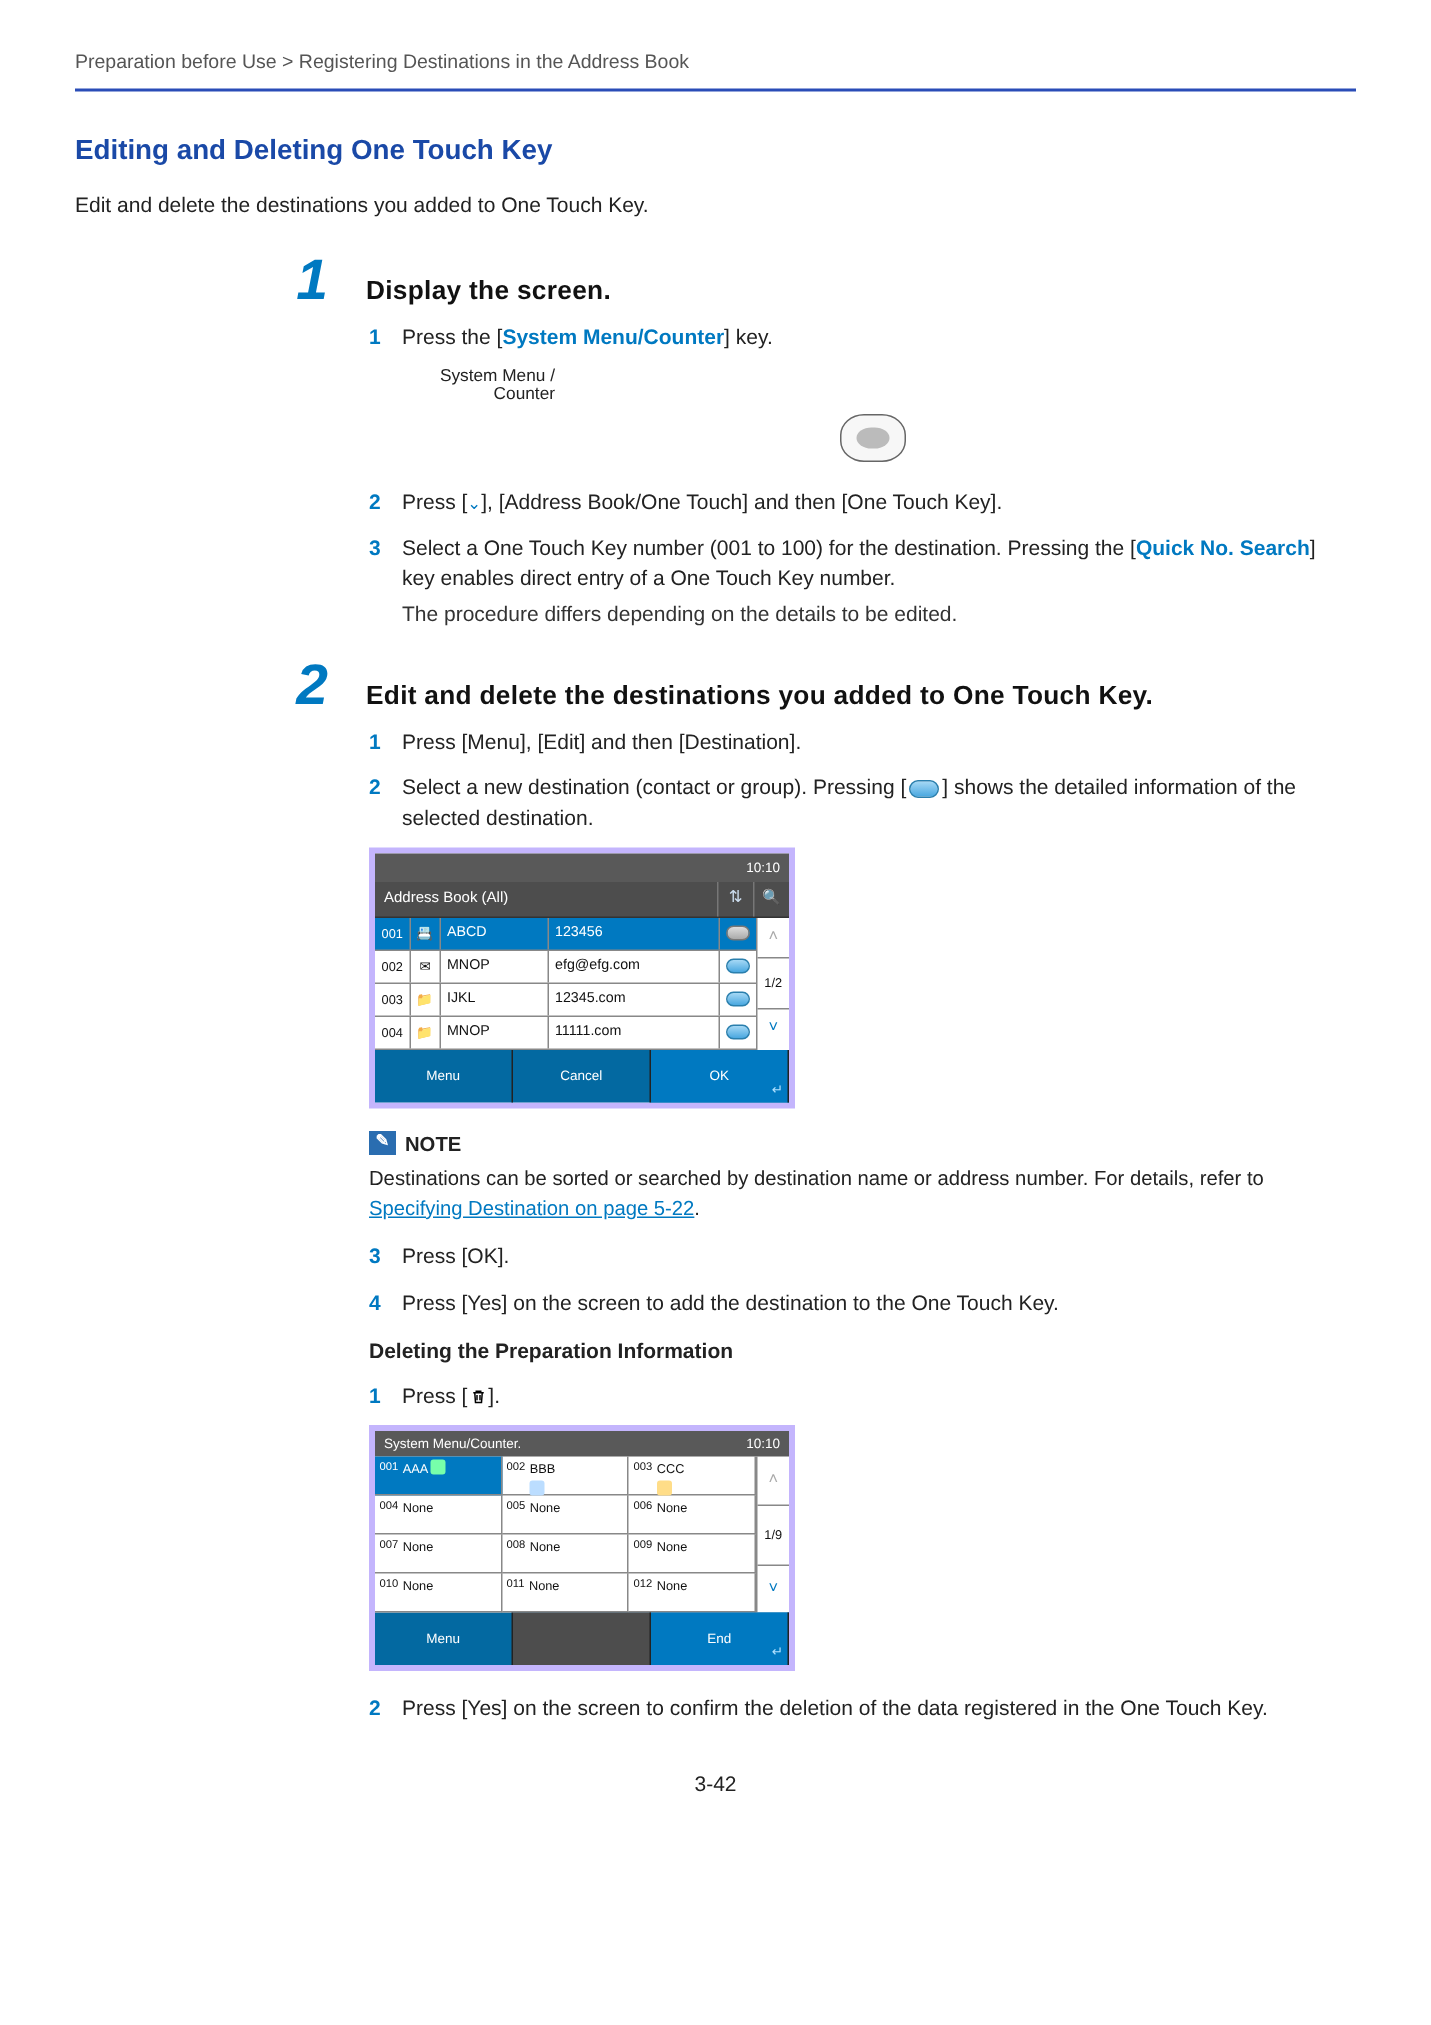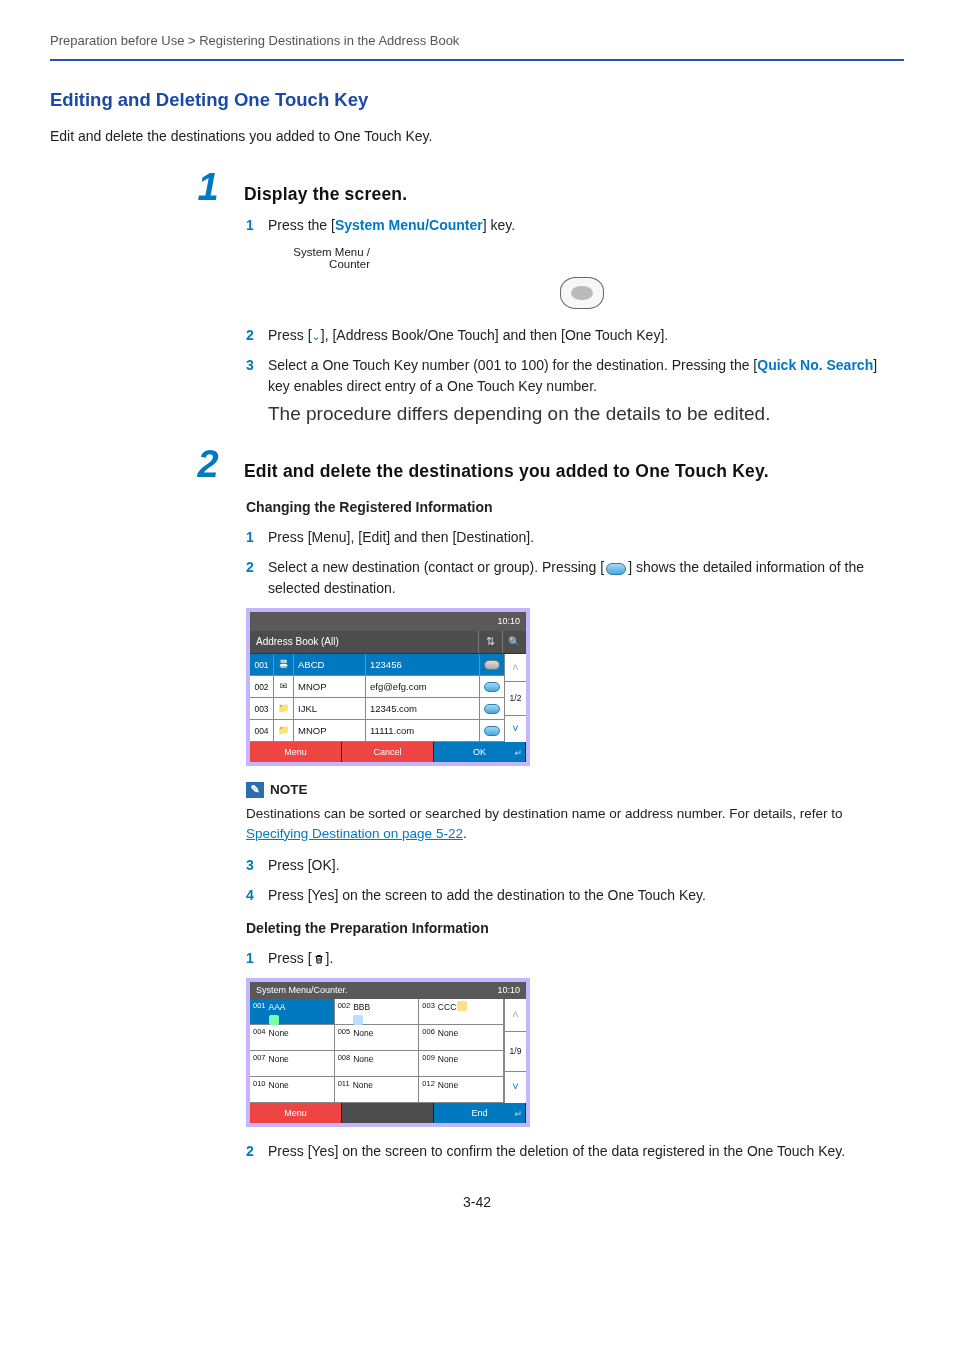--- a/index.html
+++ b/index.html
@@ -72,21 +72,21 @@
   .sub-num {
     color: #0079c1;
     font-weight: bold;
     font-size: 14px;
     min-width: 12px;
   }
   .sub-body {
     flex: 1;
   }
   .bold-link { color: #0079c1; font-weight: bold; }
-  .subtext { font-size: 19px; color: #333; margin-top: 4px; }
+  .subtext { font-size: 14px; color: #333; margin-top: 4px; }
   .subheading {
     font-weight: bold;
     margin: 12px 0 10px 0;
   }
   
   .sysmenu-wrap { margin: 8px 0 16px 24px; }
   .sysmenu-label { font-size: 11.5px; color:#222; text-align:right; width:100px; line-height:1.1; font-family: "Segoe UI", Arial, sans-serif;}
   .sysmenu-btn {
     margin: 6px auto 0 auto;
     width: 44px; height: 32px;
@@ -135,21 +135,21 @@
   .rowitem .ico { width:20px; display:flex; align-items:center; justify-content:center; border-right:1px solid #888;}
   .rowitem .name { width:72px; display:flex; align-items:center; padding:0 4px; border-right:1px solid #888;}
   .rowitem .val { flex:1; display:flex; align-items:center; padding:0 4px; border-right:1px solid #888;}
   .rowitem .info { width:24px; display:flex; align-items:center; justify-content:center;}
   .screen .side {
     width:22px; display:flex; flex-direction:column; border-left:1px solid #888;
   }
   .side .navbtn { flex:1; display:flex; align-items:center; justify-content:center; border-bottom:1px solid #888;}
   .side .counter { flex:1.2; display:flex; align-items:center; justify-content:center; font-size:8.5px; border-bottom:1px solid #888;}
   .screen .footer {
-    display:flex; background:#ef4444; height:20px;
+    display:flex; background:#0369a1; height:35px;
   }
   .footer .fbtn {
     flex:1; color:#fff; display:flex; align-items:center; justify-content:center; border-right:1px solid #222;
     font-size:9px;
   }
   .footer .fbtn.ok { background:#0079c1; position:relative; }
   .footer .fbtn.end { background:#0079c1; position:relative; }
   .enter-glyph { position:absolute; right:3px; bottom:2px; font-size:9px; color:#afe1ff;}
   
   .pill {
@@ -259,21 +259,20 @@
     </div>
   </div>
 </div>
 
 <div class="step-block" style="margin-top:18px;">
   <div class="step-row">
     <div class="big-num">2</div>
     <div class="step-title">Edit and delete the destinations you added to One Touch Key.</div>
   </div>
   <div class="sub-steps">
-    <div class="subheading">Changing the Registered Information</div>
 
     <div class="sub-step">
       <div class="sub-num">1</div>
       <div class="sub-body">Press [Menu], [Edit] and then [Destination].</div>
     </div>
 
     <div class="sub-step">
       <div class="sub-num">2</div>
       <div class="sub-body">
         <span>Select a new destination (contact or group). Pressing [</span><span class="inline-pill"></span><span>] shows the detailed information of the selected destination.</span>
@@ -390,35 +389,35 @@
         <div style="display:flex; justify-content:space-between; padding:2px 6px;">
           <span>System Menu/Counter.</span>
           <span>10:10</span>
         </div>
       </div>
       <div class="grid">
         <div class="gridrows" id="screenB-grid">
             <div class="gridrow">
               <div class="cell selected">
                 <span class="cidx">001</span>
-                <div style="display:flex; flex-direction:column; gap:1px;">
+                <div style="display:flex; gap:1px;">
                   <span class="citext">AAA</span>
                   <div class="ticon-contact"></div>
                 </div>
               </div>
               <div class="cell">
                 <span class="cidx">002</span>
                 <div style="display:flex; flex-direction:column; gap:1px;">
                   <span class="citext">BBB</span>
                   <div class="ticon-group"></div>
                 </div>
               </div>
               <div class="cell">
                 <span class="cidx">003</span>
-                <div style="display:flex; flex-direction:row; gap:1px;">
+                <div style="display:flex; flex-direction:column; gap:1px;">
                   <span class="citext">CCC</span>
                   <div class="ticon-folder"></div>
                 </div>
               </div>
             </div>
             <div class="gridrow">
               <div class="cell">
                 <span class="cidx">004</span>
                 <div style="display:flex; flex-direction:column; gap:1px;">
                   <span class="citext">None</span>

